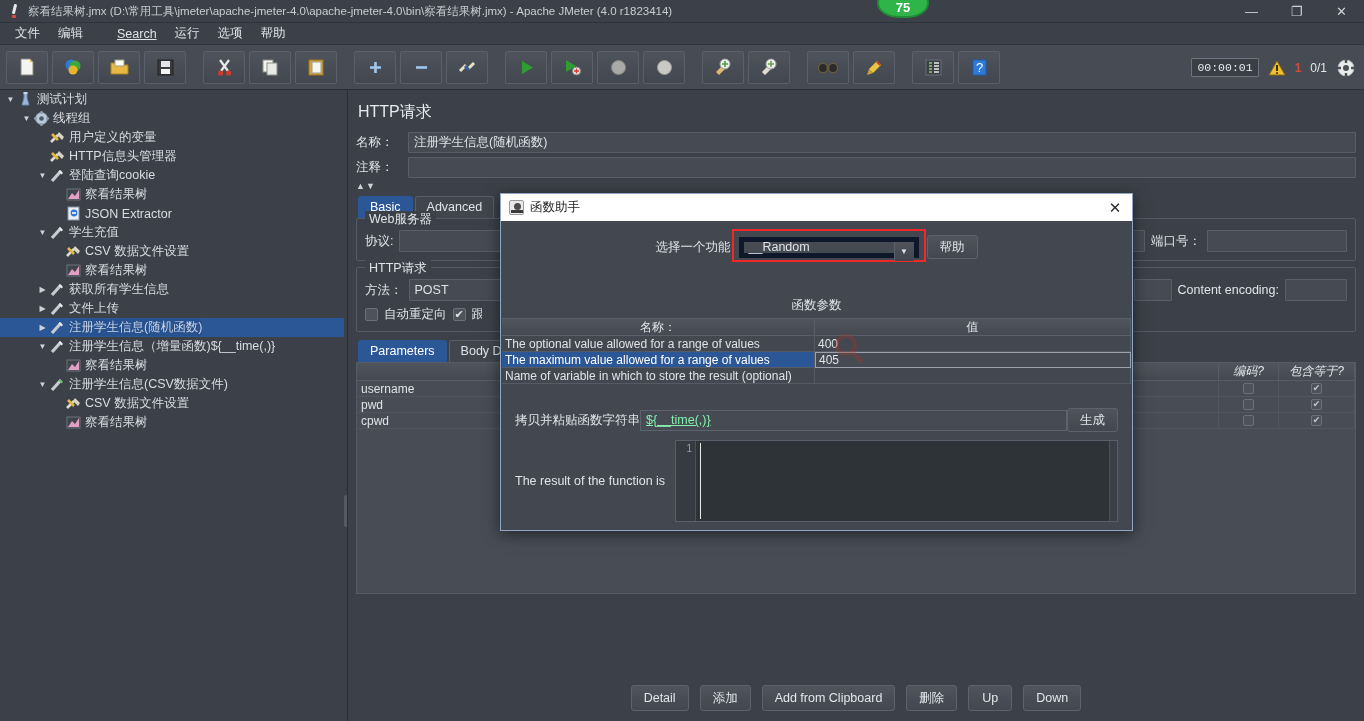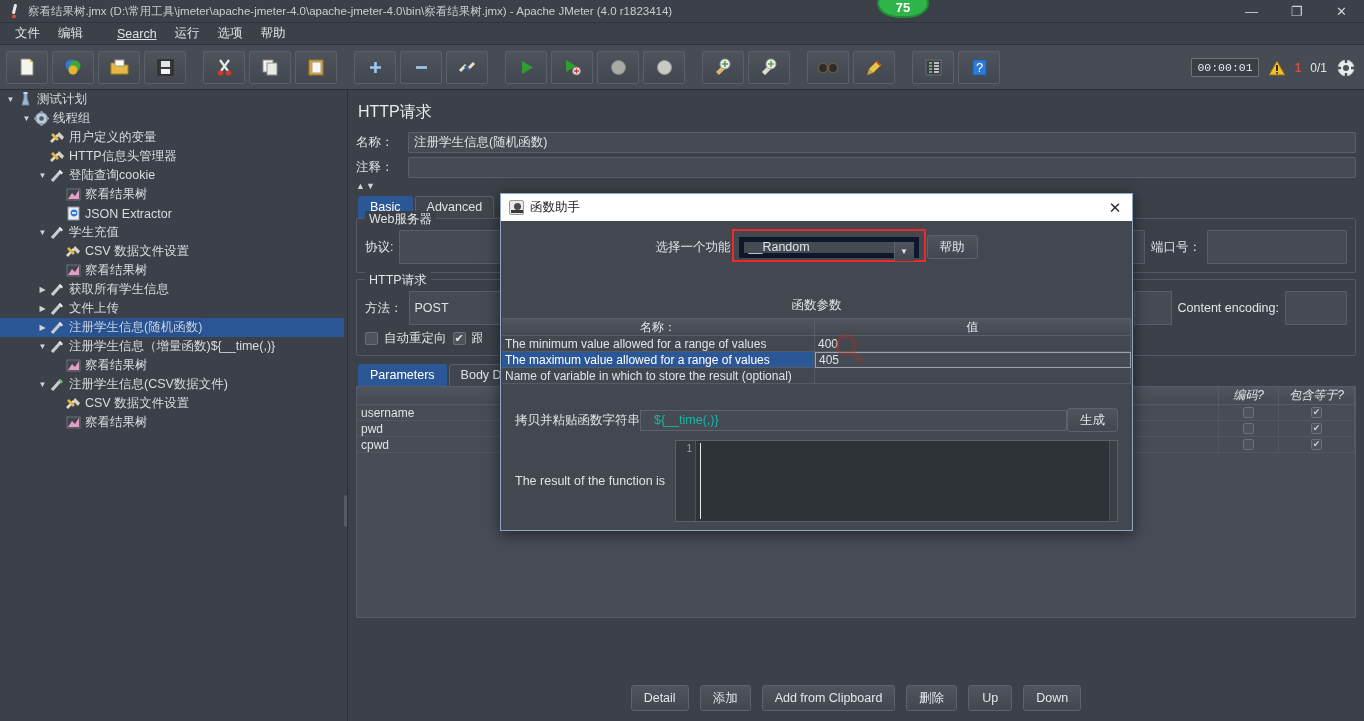--- a/index.html
+++ b/index.html
@@ -127,21 +127,21 @@
     padding:6px 8px 8px 8px; position:relative;
   }
   .gtitle {
     position:absolute; top:-8px; left:8px; background:#3c4149;
     padding:0 4px; font-size:12.5px; color:#e0e3e7;
   }
   .gline { display:flex; align-items:center; gap:6px; margin-top:5px; }
   .gline .lbl { font-size:12.5px; color:#e0e3e7; white-space:nowrap; }
   .gline .inp {
     height:21px; background:#454a53; border:1px solid #595f68; color:#dfe2e6;
-    font-size:12.5px; padding:16px 5px; border-radius:1px;
+    font-size:12.5px; padding:10px 5px; border-radius:1px;
   }
   .cbox {
     width:13px;height:13px;border:1px solid #6b7179;background:#4d525b;
     display:inline-flex;align-items:center;justify-content:center;
     border-radius:2px; flex:none;
   }
   .cbox.checked:after {
     content:"\2714"; color:#dfe2e6; font-size:11px; line-height:11px;
   }
 
@@ -250,21 +250,21 @@
   }
   #redmagnifier {
     position:absolute; left:330px; top:110px; width:36px; height:36px;
     opacity:.30; pointer-events:none;
   }
 
   #copy-row { display:flex; align-items:center; padding:24px 14px 0 14px; }
   #copy-label { font-size:12.5px; color:#e0e3e7; white-space:nowrap; }
   #copy-input {
     flex:1; height:21px; background:#454a53; border:1px solid #5d636c;
-    color:#14b8a6; font-size:12.5px; padding:2px 13px;
+    color:#86efac; font-size:12.5px; padding:2px 5px;text-decoration:underline;
   }
   #result-row { display:flex; align-items:center; padding:8px 14px 0 14px; }
   #result-label { font-size:12.5px; color:#e0e3e7; width:160px; flex:none; }
   #result-area {
     flex:1; height:82px; background:#2e3338; border:1px solid #5a6069;
     display:flex; position:relative;
   }
   #gutter {
     width:20px; background:#363b41; border-right:1px solid #4b5158;
     color:#9aa0a8; font-size:10px; text-align:right; padding:2px 3px 0 0;
@@ -759,21 +759,21 @@
 
     <div id="fn-params-title">函数参数</div>
 
     <div id="argtable">
       <div id="argthead">
         <div class="th" style="width:313px">名称：</div>
         <div class="th" style="flex:1">值</div>
       </div>
       <div id="argbody">
           <div class="argrow">
-            <div class="td name" style="width: 313px;">The minimum value allowed for a range of values</div>
+            <div class="td name" style="width: 313px;">The optional value allowed for a range of values</div>
             <div class="td" style="flex: 1 1 0%;">400</div>
           </div>
           <div class="argrow selrow">
             <div class="td name" style="width: 313px;">The maximum value allowed for a range of values</div>
             <div class="td editing" style="flex: 1 1 0%;">405</div>
           </div>
           <div class="argrow">
             <div class="td name" style="width: 313px;">Name of variable in which to store the result (optional)</div>
             <div class="td" style="flex: 1 1 0%;"></div>
           </div>

